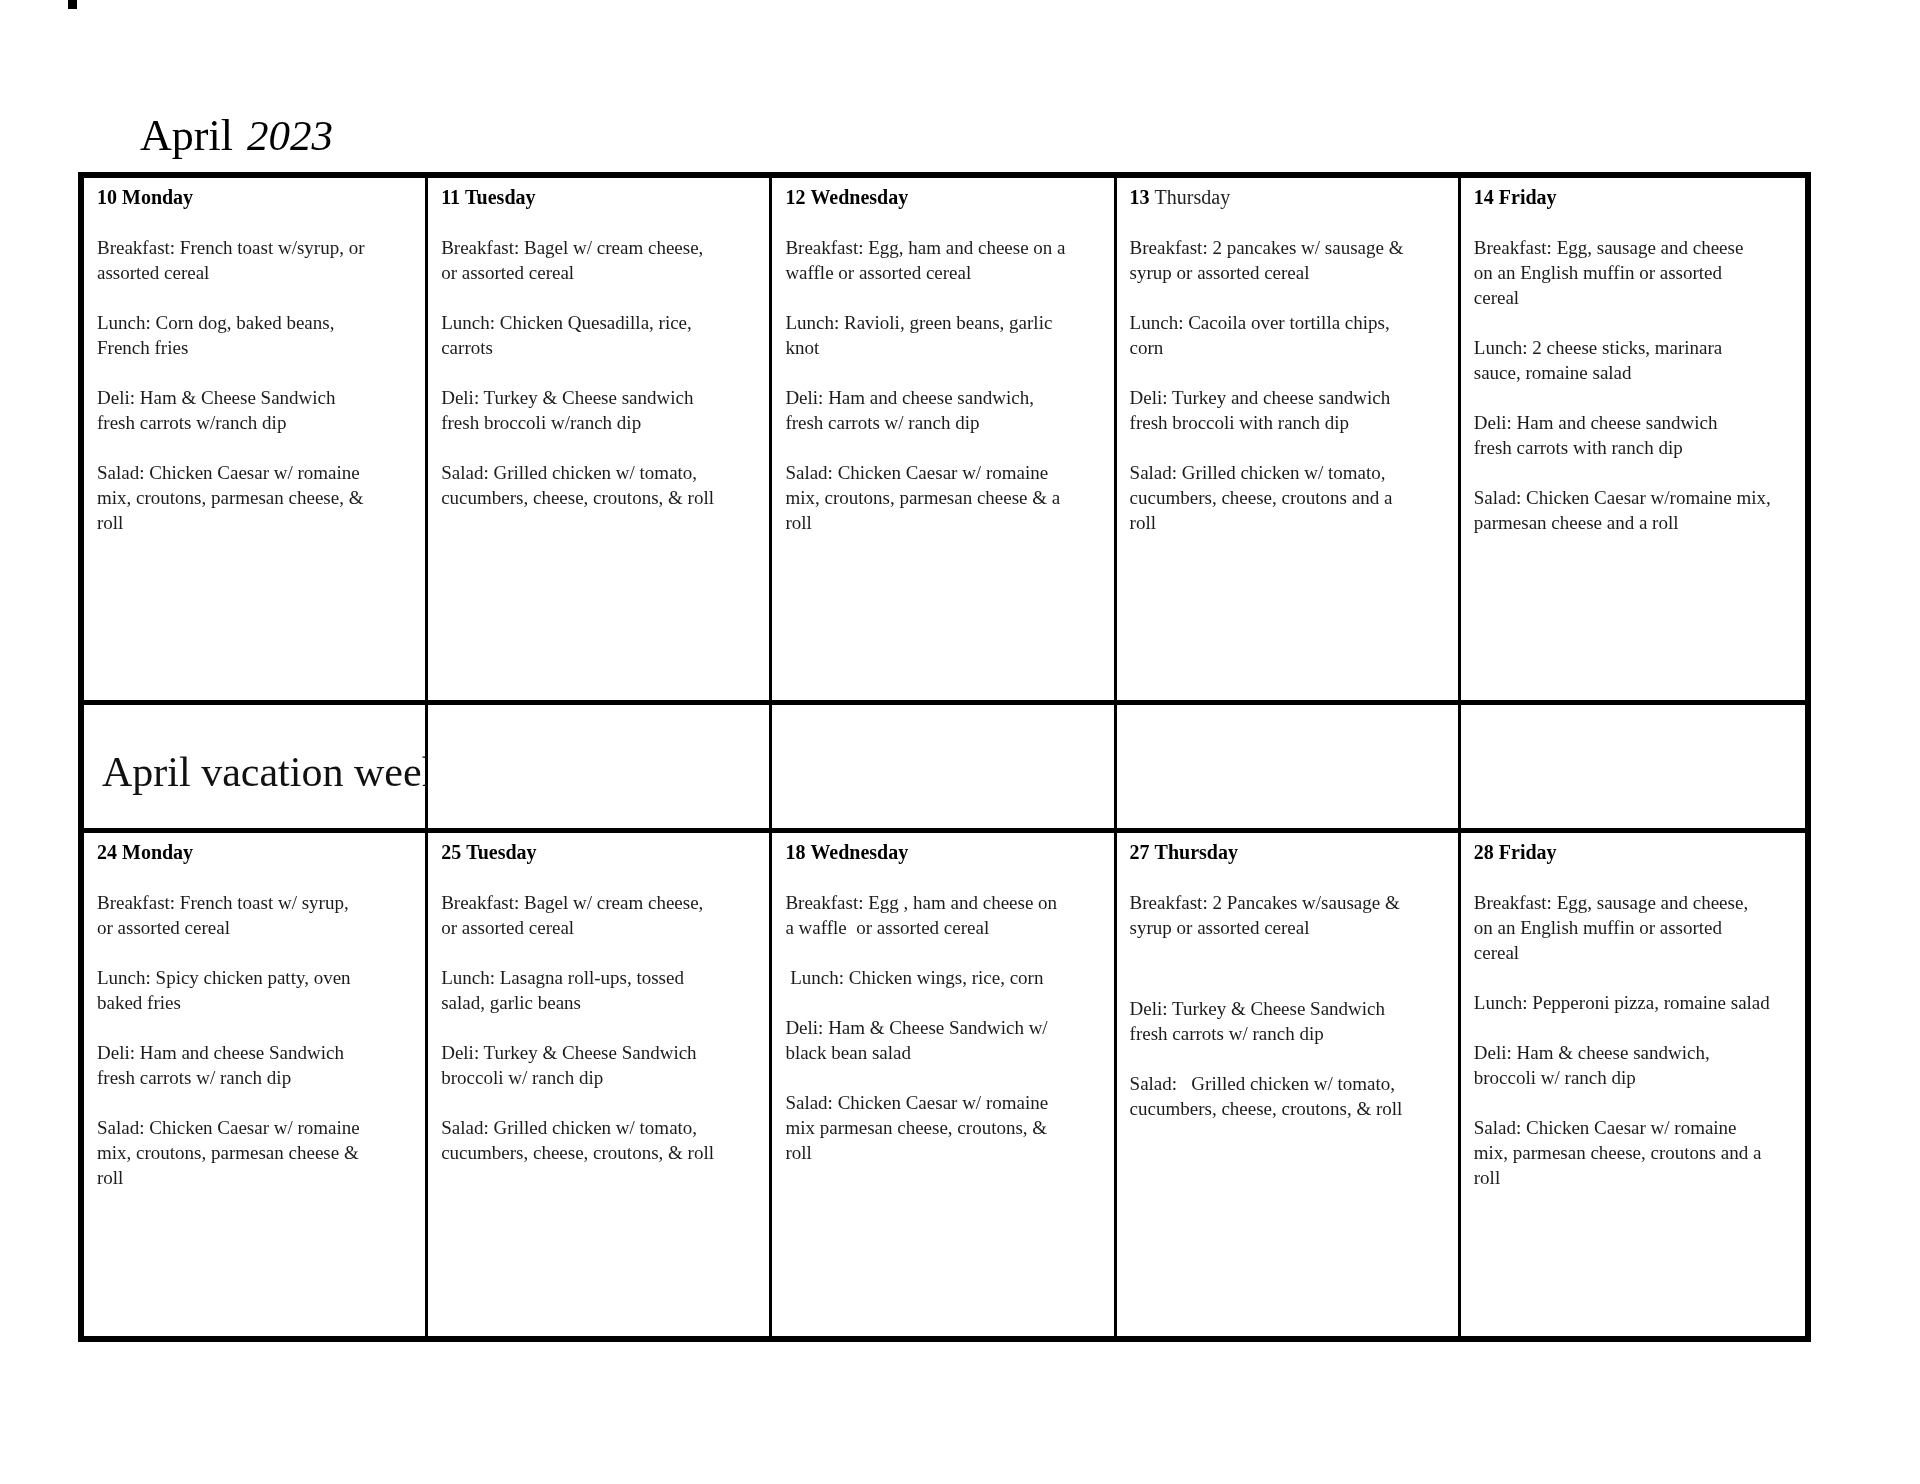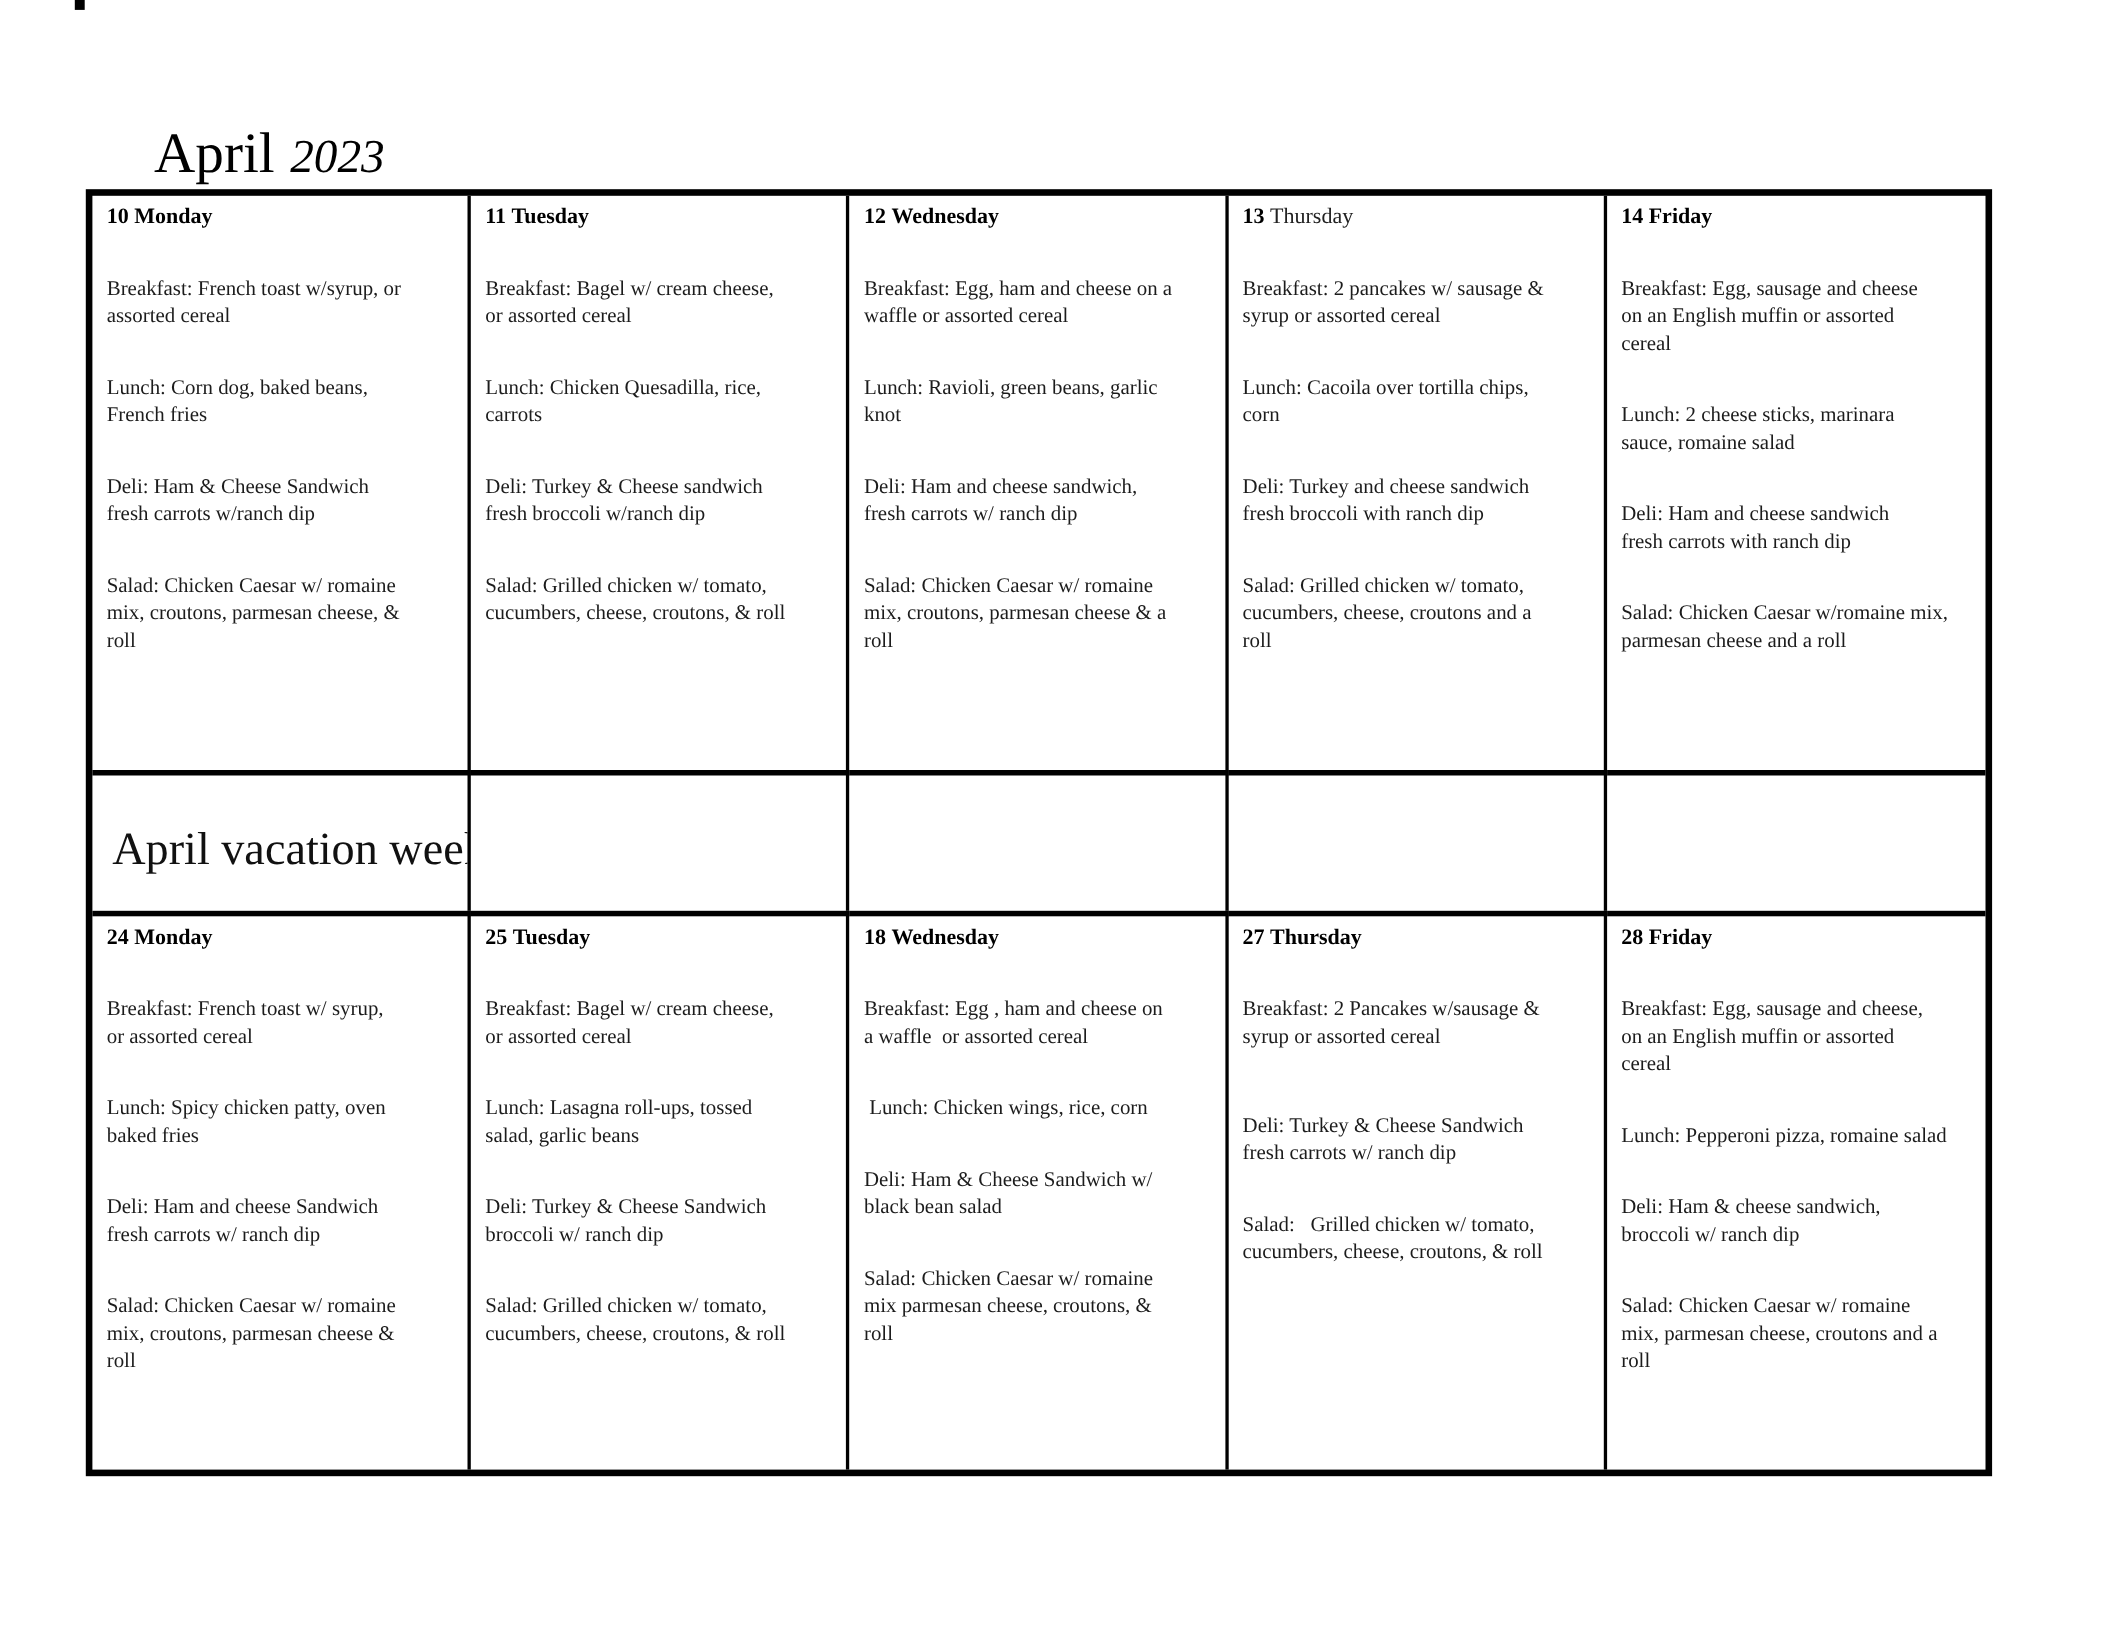--- a/index.html
+++ b/index.html
@@ -9,21 +9,21 @@
     font-family: "Liberation Serif", "DejaVu Serif", serif;
   }
   .artifact {
     position: absolute; left: 68px; top: 0; width: 9px; height: 9px;
     background: #000;
   }
   .title {
     position: absolute; left: 140px; top: 114px;
     line-height: 1; color: #000; white-space: nowrap;
   }
-  .title .month { font-size: 52px; }
+  .title .month { font-size: 44px; }
   .title .year  { font-size: 43px; margin-left: 14px; font-style: italic; }
 
   .calendar {
     position: absolute; left: 78px; top: 172px;
     width: 1733px; height: 1170px;
     border: 6px solid #000;
     background: #fff;
     display: grid;
     grid-template-columns: repeat(5, 1fr);
     grid-template-rows: 522px 128px 1fr;
@@ -37,21 +37,21 @@
   .cell.r2, .cell.r3 { border-top: 5px solid #000; }
 
   .day-header {
     font-size: 20px; line-height: 26px;
     font-weight: bold; color: #000;
   }
   .day-name { margin-left: 5px; }
   .day-name.light { font-weight: normal; color: #222; }
 
   .meal {
-    margin-top: 40px;
+    margin-top: 25px;
     font-size: 19px; line-height: 25px;
     color: #1c1c1c;
     white-space: pre-wrap;
   }
   .meal.gap-before { margin-top: 56px; }
 
   .vac {
     display: flex; align-items: center;
     padding: 10px 0 0 18px;
   }

